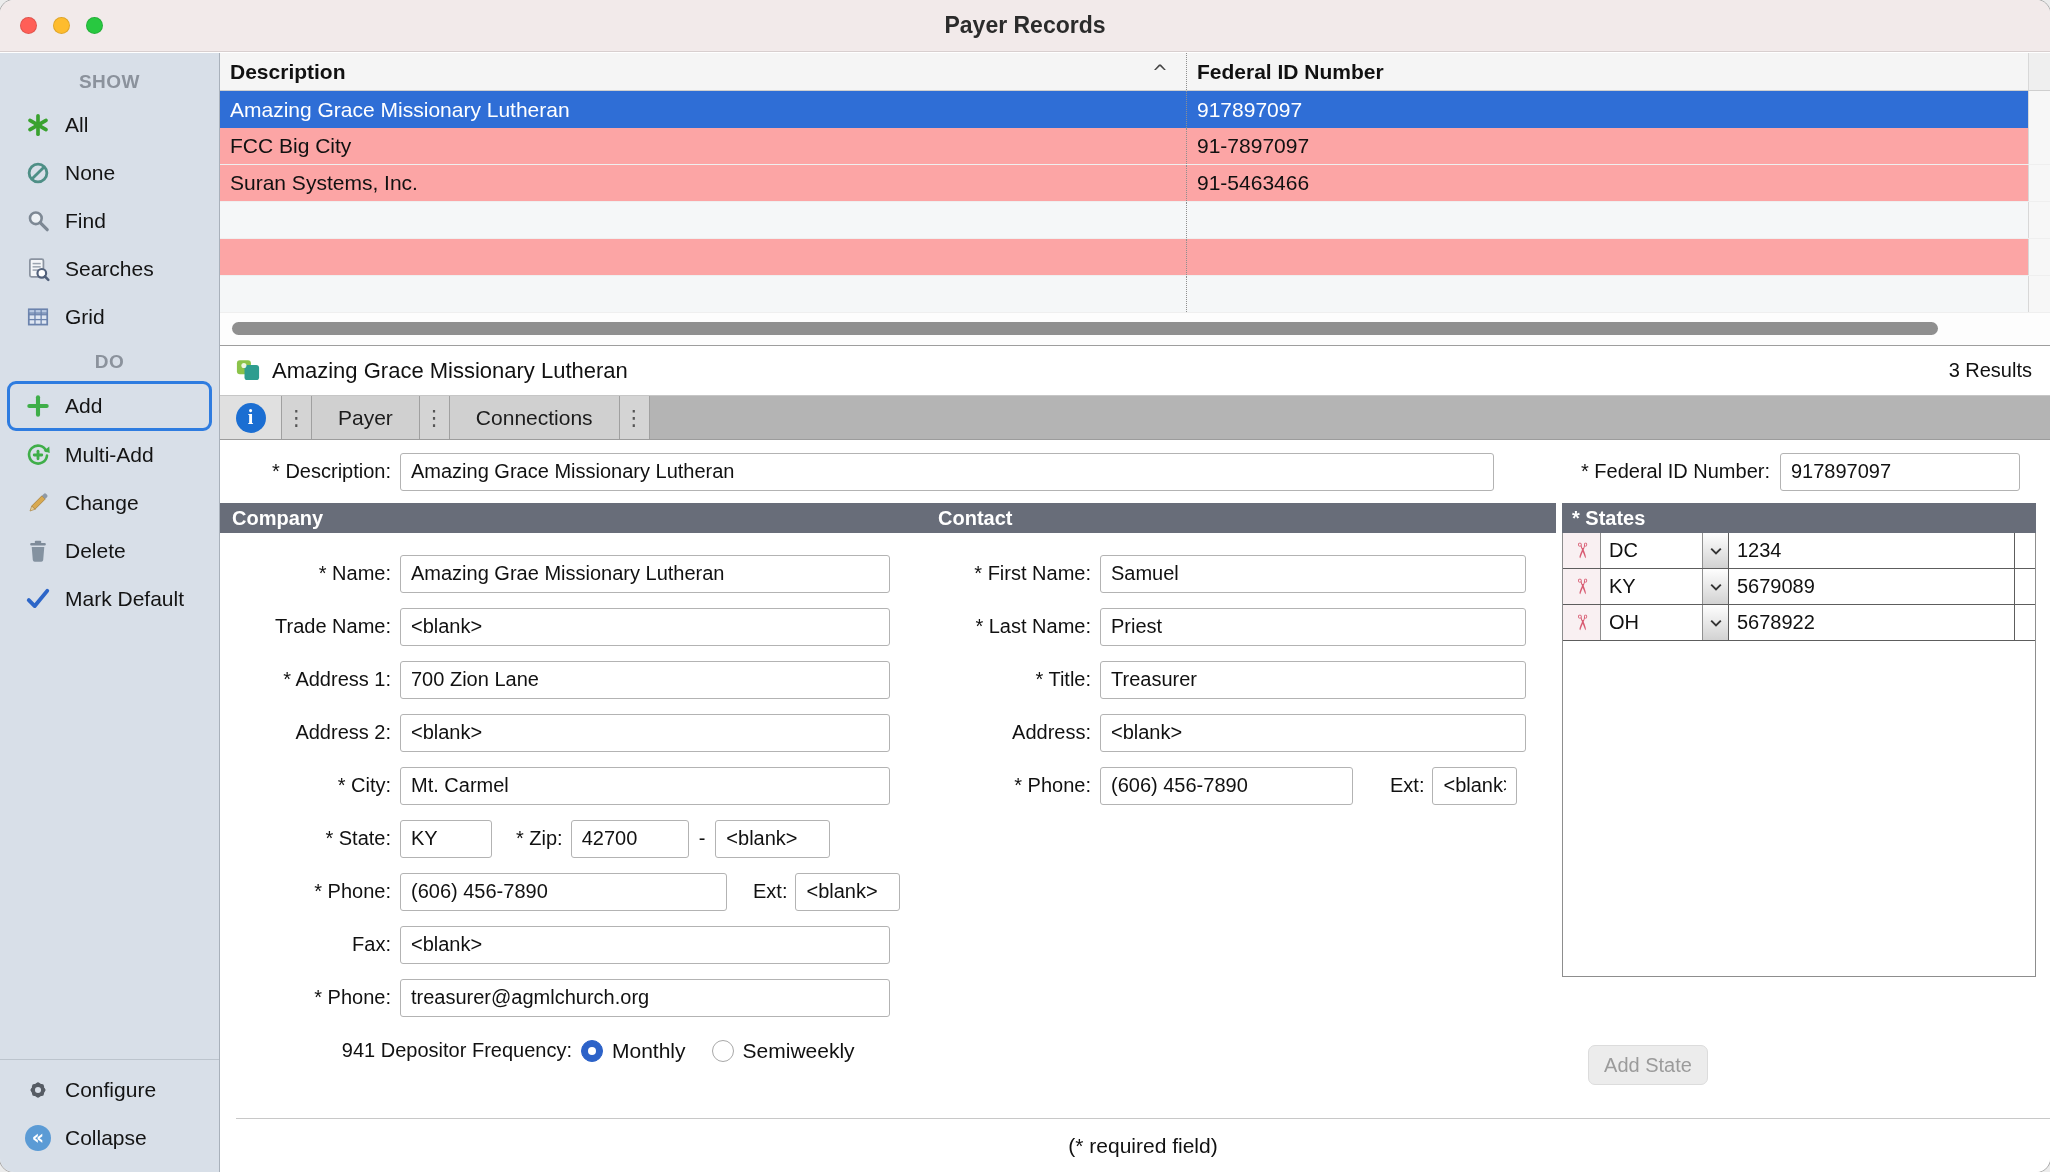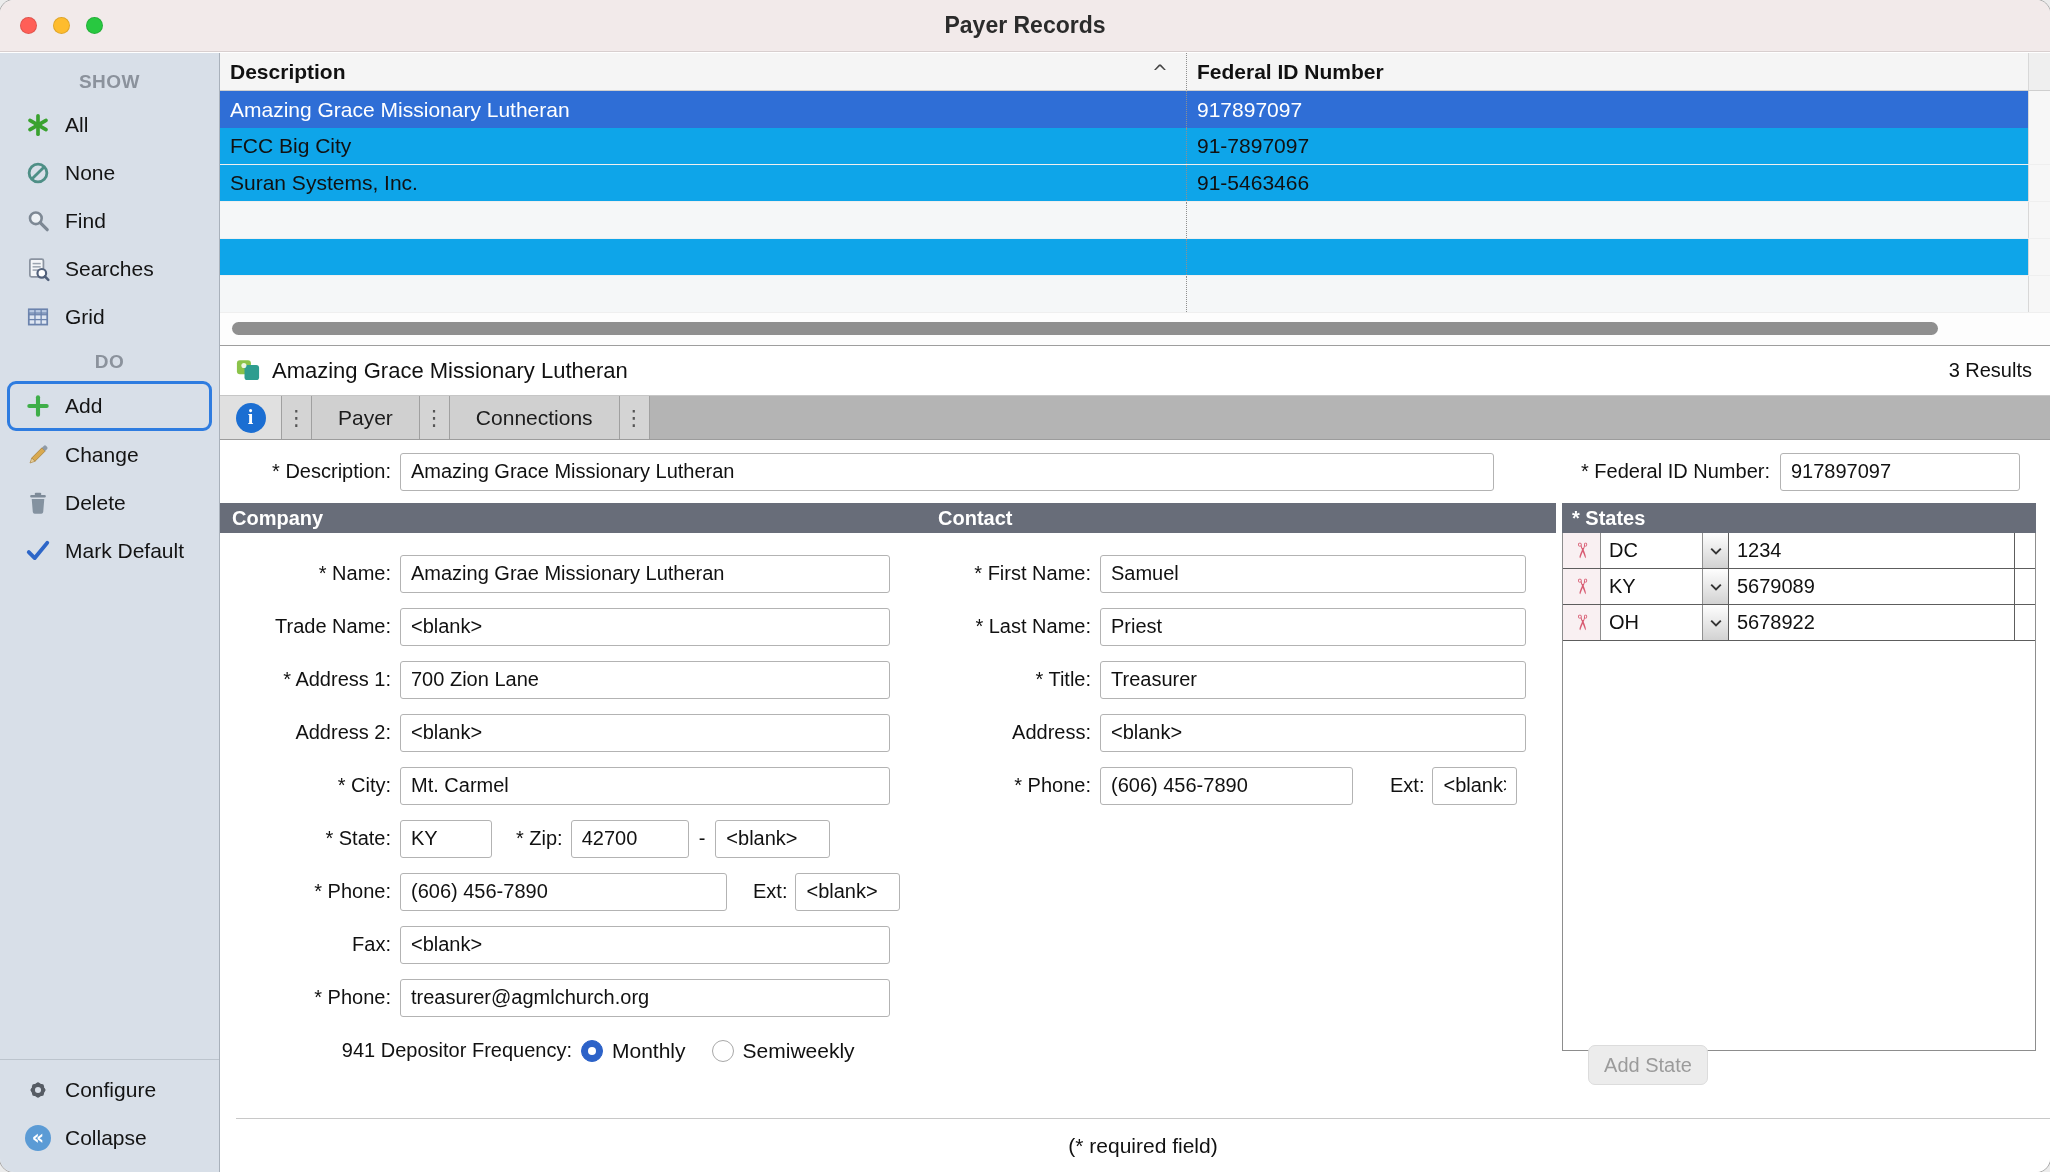--- a/index.html
+++ b/index.html
@@ -26,21 +26,21 @@
   .side-bottom { margin-top:auto; border-top:1px solid #bcc4cd; padding:6px 0 10px; }
   .collapse-circle { width:26px; height:26px; border-radius:50%; background:#5b9bd5; color:#fff; display:flex; align-items:center; justify-content:center; font-size:19px; font-weight:700; line-height:1; padding-bottom:2px; }
 
   
   .main { flex:1; position:relative; background:#fff; }
 
   
   .table-area { position:absolute; top:0; left:0; right:0; height:293px; border-bottom:1px solid #9e9e9e; }
   .t-row, .t-header { display:flex; width:100%; }
   .t-header { height:38px; background:#f5f5f5; border-bottom:1px solid #cfcfcf; font-weight:700; font-size:21px; }
-  .t-row { height:37px; font-size:21px; border-bottom:1px solid #efefef; background:#0ea5e9; }
+  .t-row { height:37px; font-size:21px; border-bottom:1px solid #efefef; background:#fca5a5; }
   .t-row.alt { background:#f5f7f8; }
   .t-row.selected { background:#2f6ed6; color:#fff; border-bottom:none; }
   .c1 { width:966px; display:flex; align-items:center; padding:0 10px; overflow:hidden; white-space:nowrap; }
   .c2 { flex:1; display:flex; align-items:center; padding:0 10px; border-left:1px dotted #8f8f8f; overflow:hidden; white-space:nowrap; }
   .cg { width:22px; border-left:1px solid #d8d8d8; background:#f7f7f7; }
   .t-header .cg { background:#efefef; }
   .sort-ind { margin-left:auto; margin-right:8px; color:#444; font-weight:400; font-size:19px; }
   .hscroll { position:absolute; left:0; right:0; bottom:0; height:32px; background:#fdfdfd; }
   .hthumb { position:absolute; left:12px; top:9px; width:1706px; height:13px; border-radius:7px; background:#8f8f8f; }
 
@@ -84,21 +84,21 @@
   .il.zip { margin-left:24px; }
   .il.cext { margin-left:37px; }
   .il + .finput { margin-left:8px; }
   .dash { margin:0 10px; font-size:20px; }
   .radio { width:22px; height:22px; border-radius:50%; background:#fff; border:1.5px solid #a8a8a8; display:inline-block; flex:0 0 22px; }
   .radio.sel { background:#2c62c8; border-color:#2c62c8; position:relative; }
   .radio.sel::after { content:""; position:absolute; left:50%; top:50%; width:8px; height:8px; margin:-4px 0 0 -4px; border-radius:50%; background:#fff; }
   .radio-label { font-size:21px; margin-left:9px; margin-right:26px; }
 
   
-  .states-panel { position:absolute; left:1342px; top:0; width:474px; height:548px; }
+  .states-panel { position:absolute; left:1342px; top:0; width:474px; height:474px; }
   .s-header { height:30px; background:#686d79; color:#fff; font-weight:700; font-size:20px; line-height:30px; padding-left:10px; }
   .s-table { position:absolute; top:30px; left:0; right:0; bottom:0; border:1px solid #8d8d8d; border-top:none; background:#fff; }
   .s-hrow { display:flex; height:34px; background:#f1f1f1; border-bottom:1px solid #8d8d8d; font-size:20px; }
   .s-row { display:flex; height:36px; border-bottom:1px solid #5d5d5d; font-size:20px; background:#fff; }
   .c-del { width:38px; border-right:1px solid #8d8d8d; display:flex; align-items:center; justify-content:center; }
   .s-hrow .c-del { background:#f1f1f1; }
   .s-row .c-del { background:#f9f0f2; }
   .c-state { width:128px; border-right:1px solid #5d5d5d; display:flex; align-items:center; }
   .s-hrow .c-state { border-right:1px solid #8d8d8d; padding-left:8px; }
   .c-state .val { flex:1; padding-left:8px; }
@@ -200,20 +200,33 @@
           <svg viewBox="0 0 24 24" width="26" height="26">
               <g stroke="#3fae49" stroke-width="3.8" stroke-linecap="round">
                 <line x1="12" y1="4" x2="12" y2="20"></line>
                 <line x1="4" y1="12" x2="20" y2="12"></line>
               </g>
             </svg>
         </span>
         <span>Add</span>
       </div>
 
+      <div class="side-item">
+        <span class="icn">
+          <svg viewBox="0 0 24 24" width="26" height="26">
+              <path d="M19.6 8.2 A8.3 8.3 0 1 0 20.3 12.5" fill="none" stroke="#3fae49" stroke-width="2.4" stroke-linecap="round"></path>
+              <polygon points="22.4,4.2 22.8,10.2 17.2,8.2" fill="#3fae49"></polygon>
+              <g stroke="#3fae49" stroke-width="2.6" stroke-linecap="round">
+                <line x1="12" y1="8.5" x2="12" y2="15.5"></line>
+                <line x1="8.5" y1="12" x2="15.5" y2="12"></line>
+              </g>
+            </svg>
+        </span>
+        <span>Multi-Add</span>
+      </div>
 
       <div class="side-item">
         <span class="icn">
           <svg viewBox="0 0 24 24" width="26" height="26">
               <path d="M6.2 14.8 L15.6 5.4 L18.6 8.4 L9.2 17.8 Z" fill="#d9a94f" stroke="#a8823c" stroke-width="0.8"></path>
               <path d="M15.6 5.4 L17.3 3.7 a1.6 1.6 0 0 1 2.3 0 l0.7 0.7 a1.6 1.6 0 0 1 0 2.3 L18.6 8.4 Z" fill="#8f9aa6"></path>
               <path d="M6.2 14.8 L9.2 17.8 L4.6 19.4 Z" fill="#e8cf9a" stroke="#a8823c" stroke-width="0.6"></path>
             </svg>
         </span>
         <span>Change</span>

